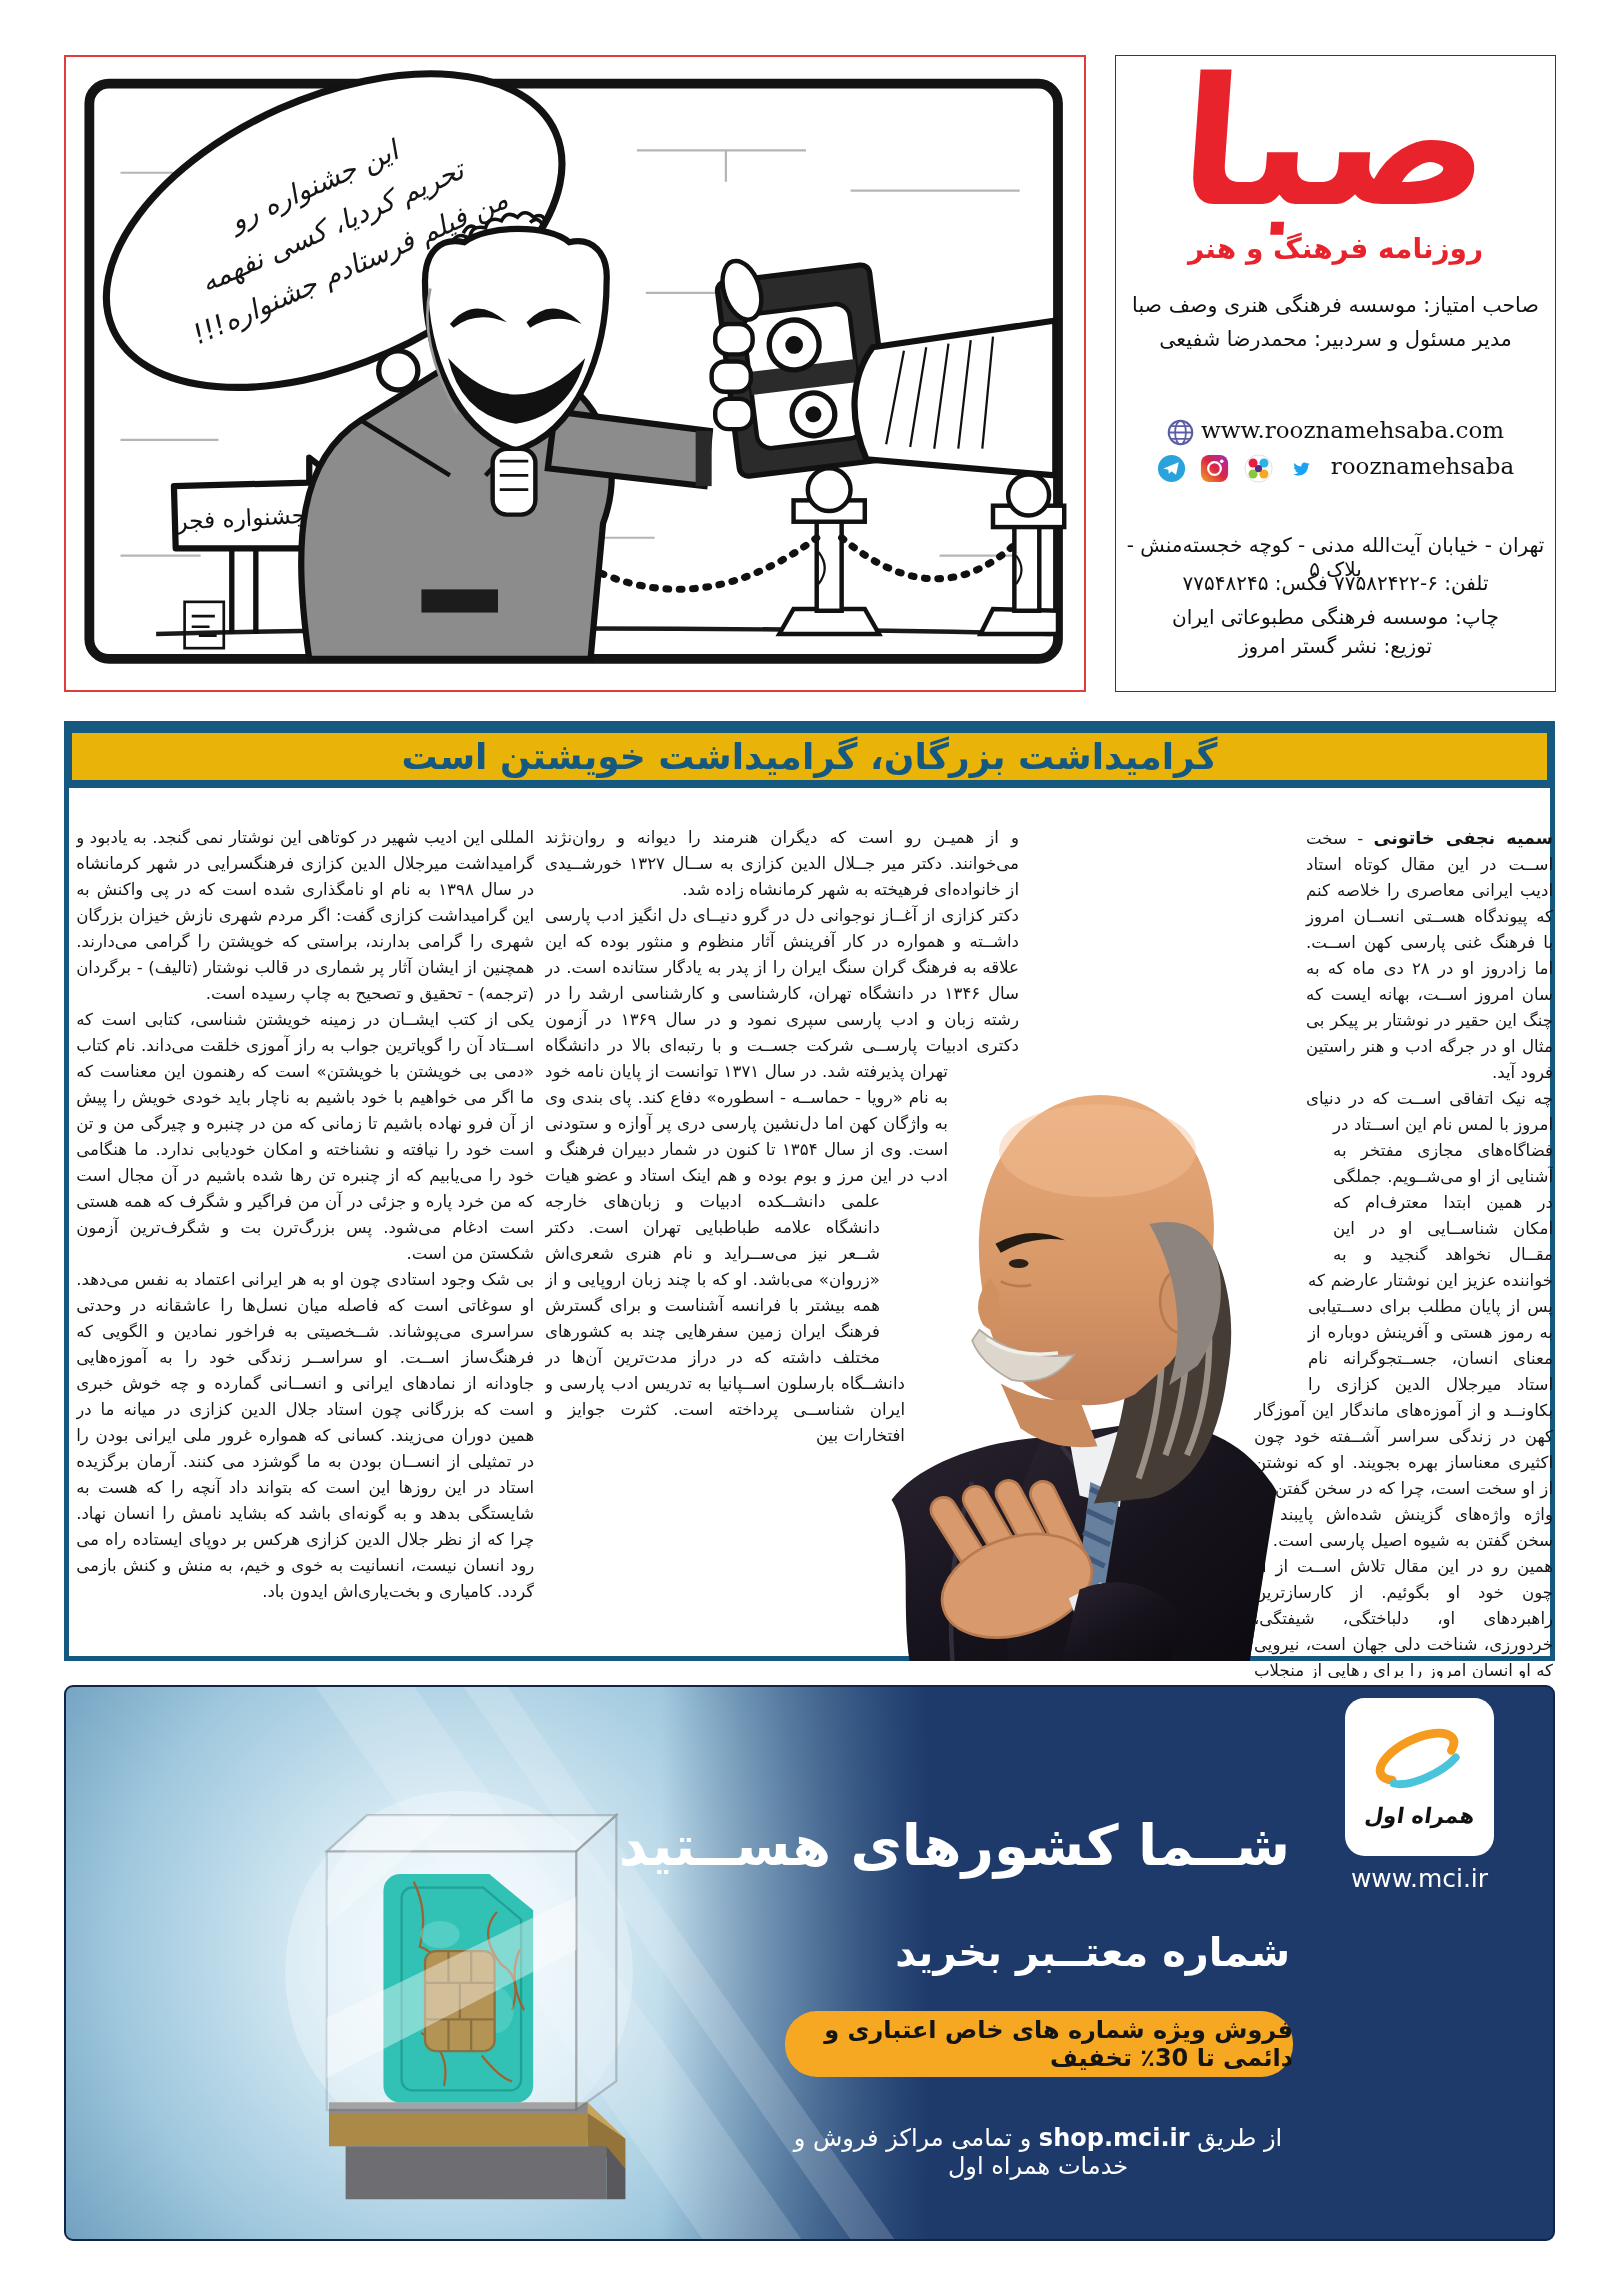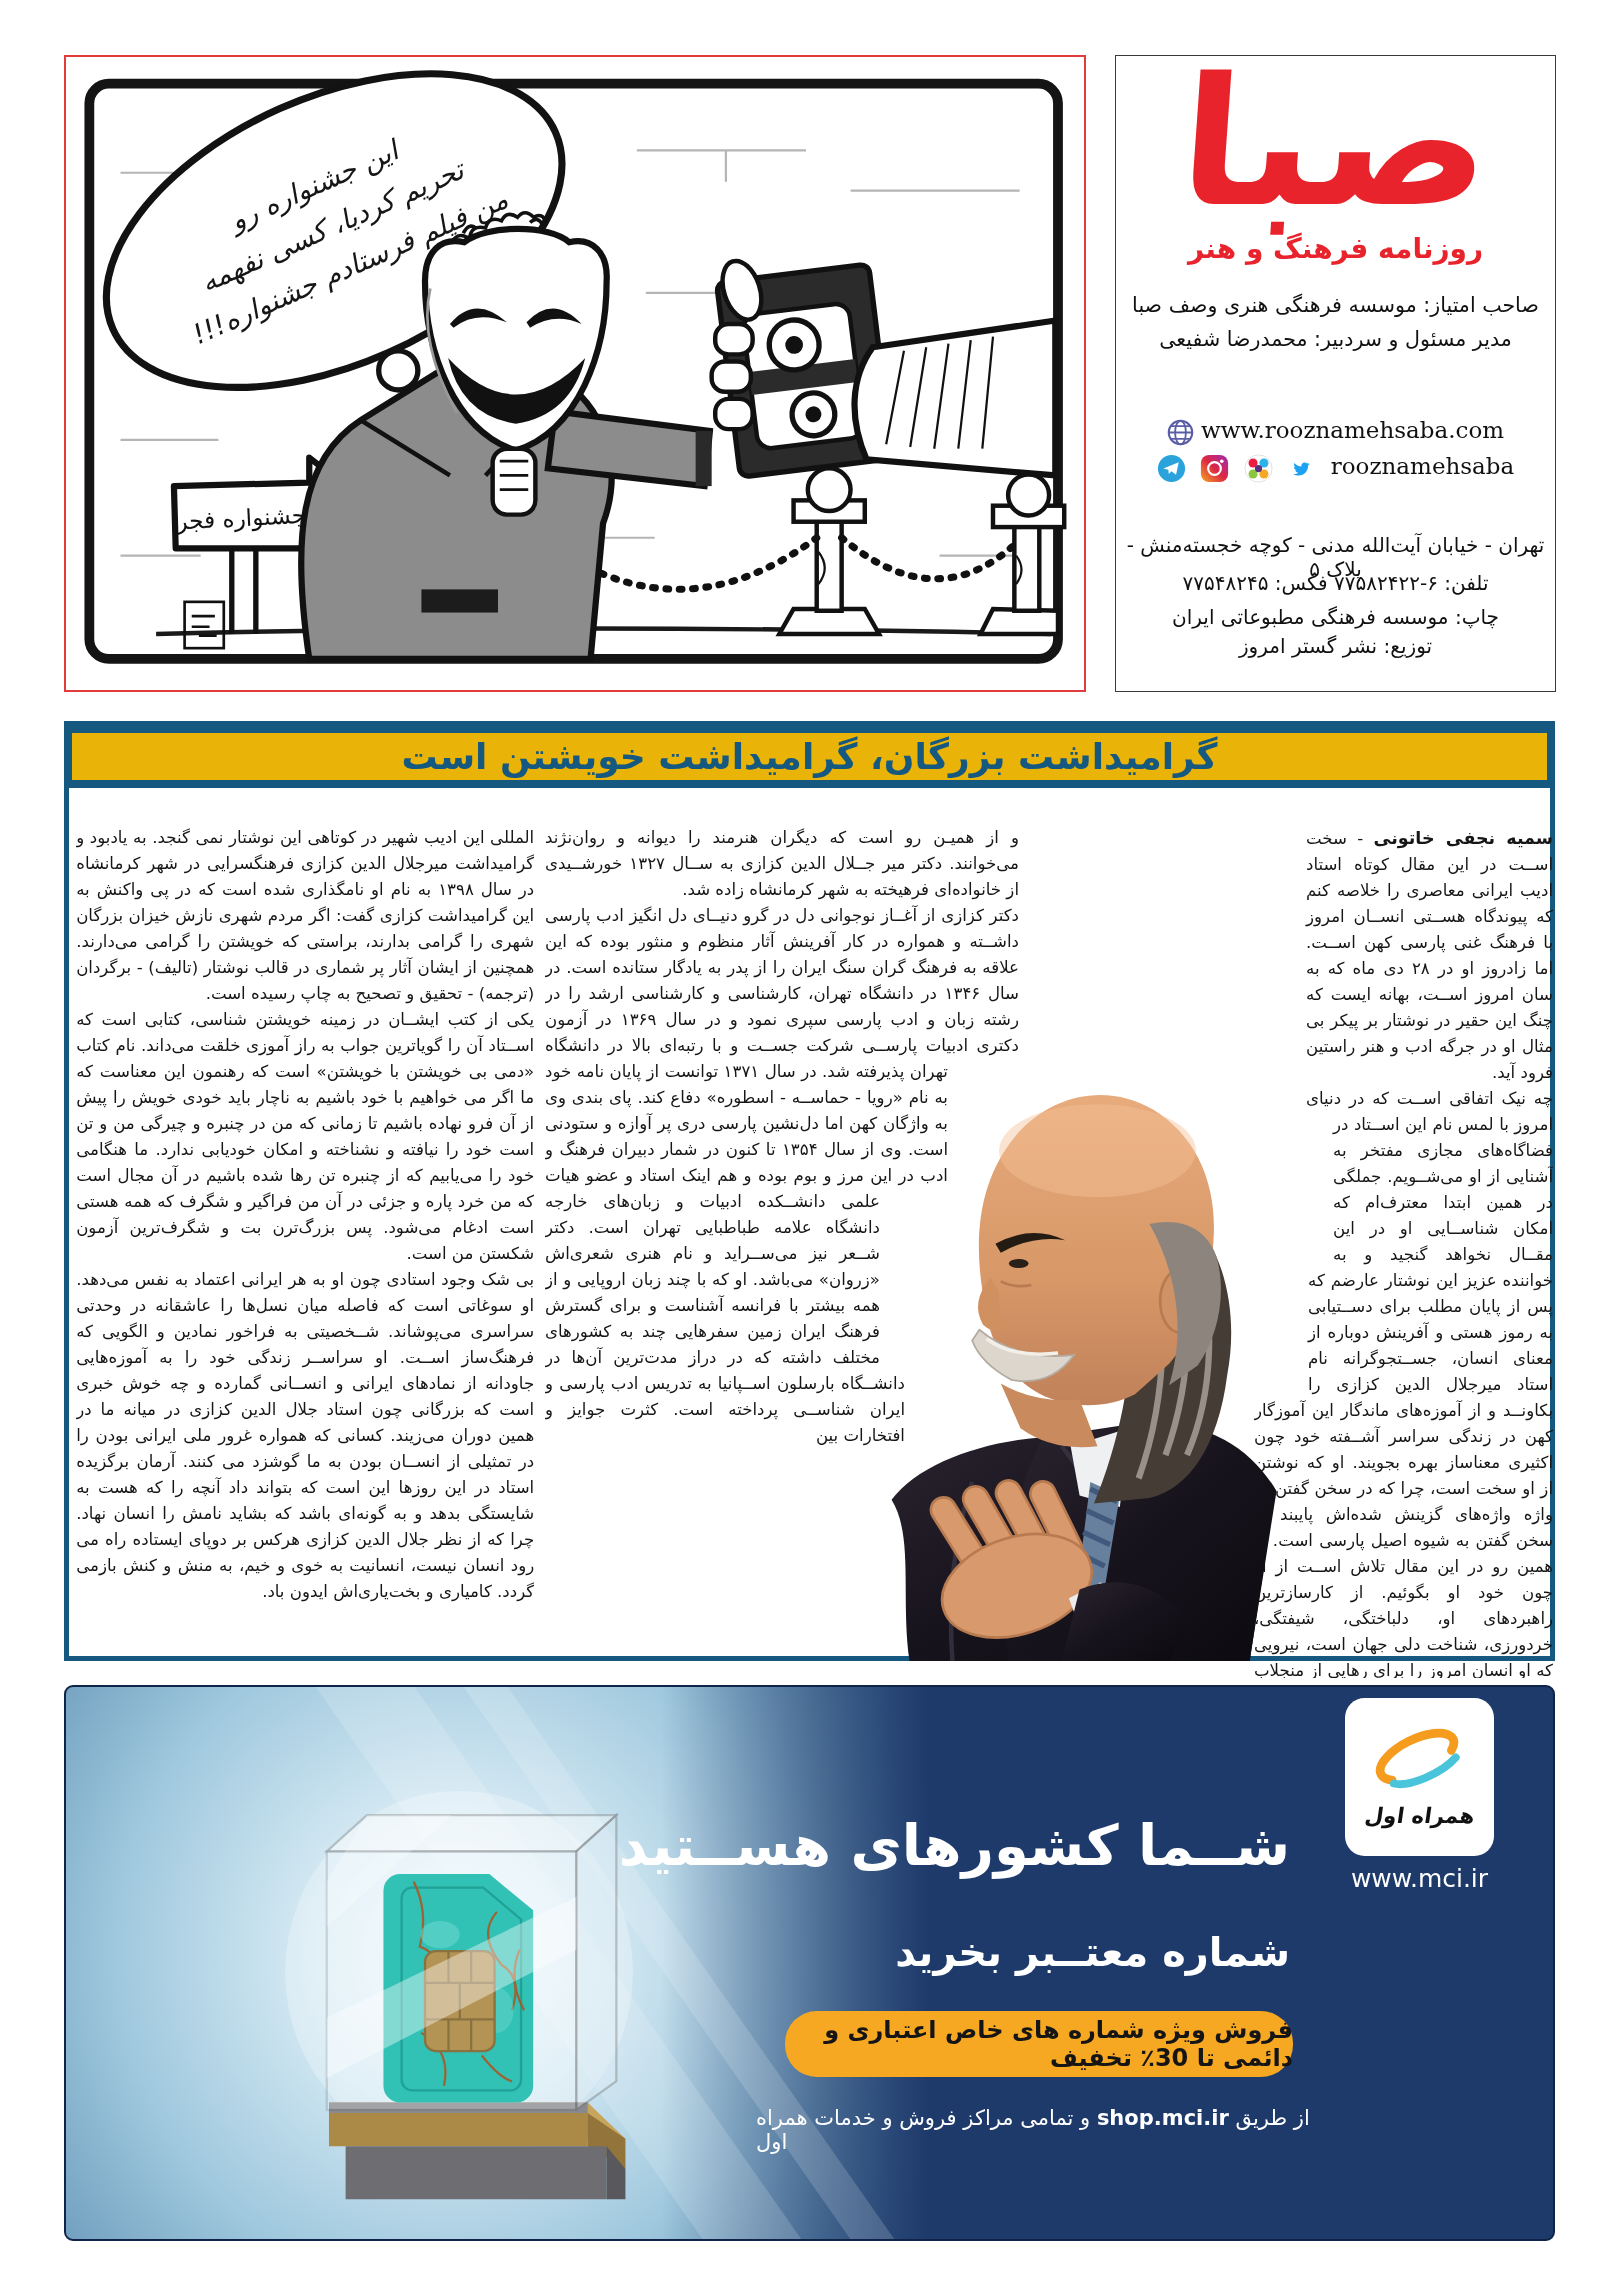--- a/index.html
+++ b/index.html
@@ -97,22 +97,22 @@
     color:#fff; font-size:25px; direction:ltr; }
   .ad-slogans { position:absolute; right:263px; top:106px; text-align:right; direction:rtl; color:#fff; }
   .ad-slogans .l1 { font-size:56px; font-weight:bold; line-height:106px; }
   .ad-slogans .l2 { font-size:40px; font-weight:bold; line-height:106px; }
   .ad-offer {
     position:absolute; left:719px; top:324px; width:508px; height:66px;
     background:#f7a823; border-radius:32px; display:flex; align-items:center; justify-content:center;
     color:#151515; font-size:24px; font-weight:bold; direction:rtl;
   }
   .ad-channel {
-    position:absolute; left:690px; top:419px; width:564px; text-align:left;
-    color:#fff; font-size:21px; direction:rtl;
+    position:absolute; left:690px; top:437px; width:564px; text-align:center;
+    color:#fff; font-size:24px; direction:rtl;
   }
   .ad-channel b { font-weight:bold; direction:ltr; unicode-bidi:embed; }
 </style>
 </head>
 <body>
 
 <div id="page">
 
   <div class="cartoon-box">
     <svg viewBox="0 0 1141 711">

